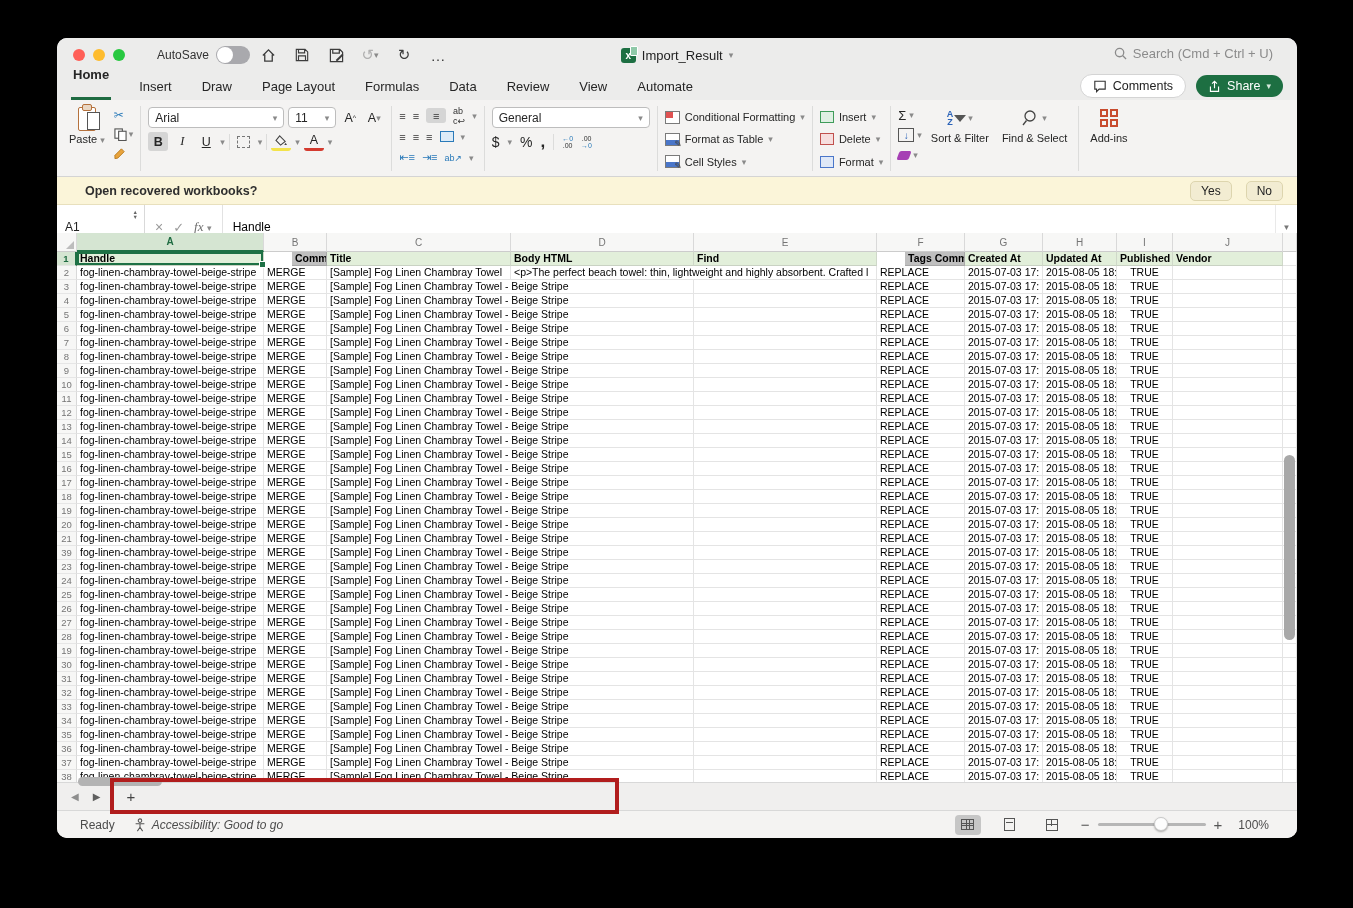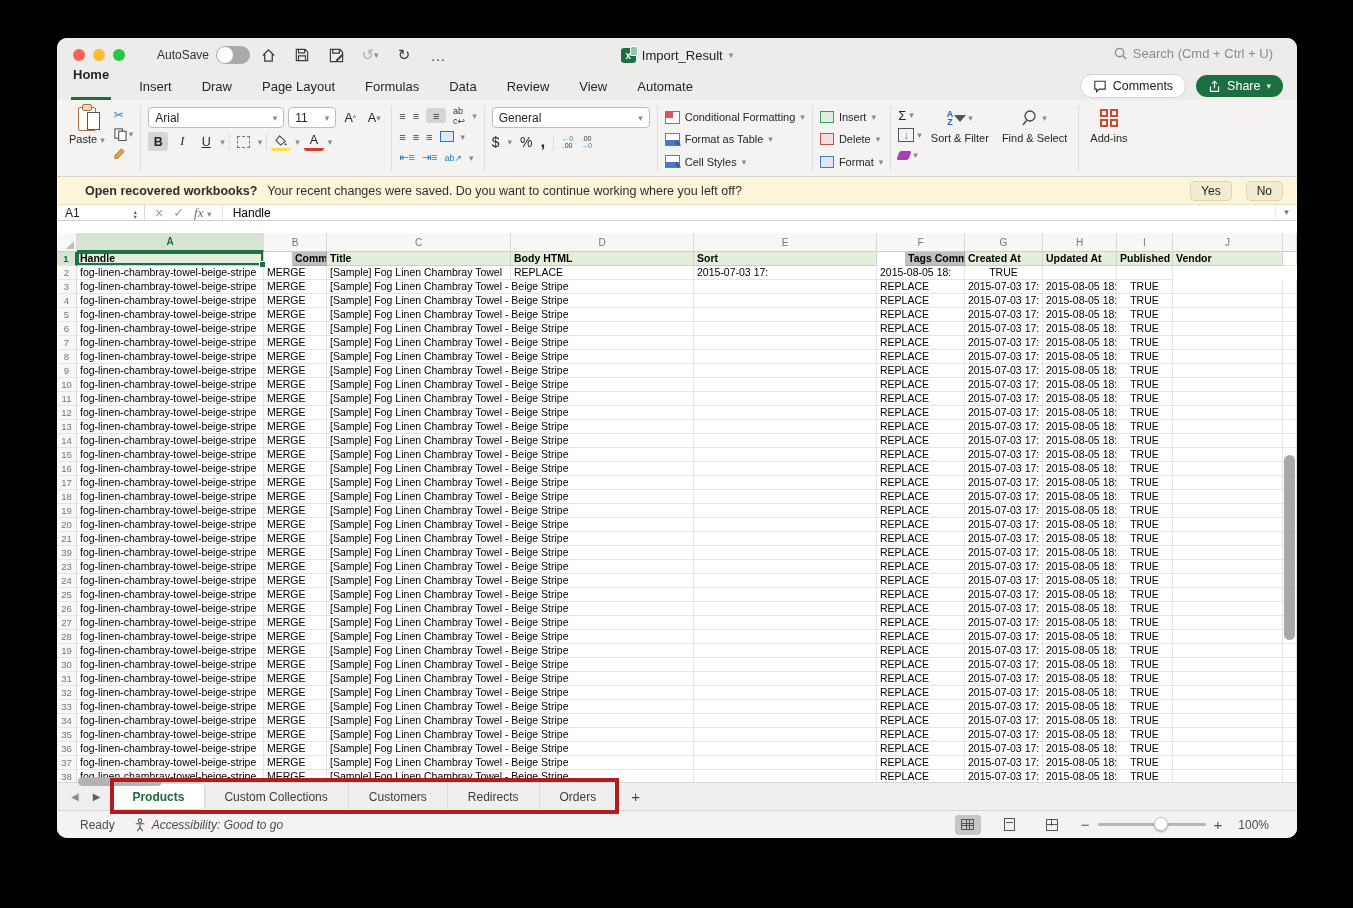--- a/index.html
+++ b/index.html
@@ -67,21 +67,21 @@
   .addins-ico { display:grid; grid-template-columns:8px 8px; grid-template-rows:8px 8px; gap:2px; }
   .addins-ico span { border:2px solid #c84b2e; }
 
   
   .notifbar { position:absolute; left:0; top:139px; width:100%; height:28px; background:#fbf5d9; border-bottom:1px solid #e8e0bd; display:flex; align-items:center; padding:0 14px 0 28px; font-size:12.5px; color:#2e2e2e; }
   .notif-title { font-weight:700; margin-right:10px; }
   .notif-actions { margin-left:auto; display:flex; gap:14px; }
   .notif-btn { background:#f2ecd2; border:1px solid #ddd5ae; border-radius:5px; padding:2px 10px; font-size:12px; color:#222; }
 
   
-  .formulabar { position:absolute; left:0; top:167px; width:100%; height:16px; background:#fff; border-bottom:1px solid #cfcfcf; display:flex; align-items:center; }
+  .formulabar { position:absolute; left:0; top:167px; width:100%; height:45px; background:#fff; border-bottom:1px solid #cfcfcf; display:flex; align-items:center; }
   .namebox { width:88px; height:100%; border-right:1px solid #d9d9d9; display:flex; align-items:center; padding:0 8px; font-size:12px; color:#222; position:relative; }
   .stepper { position:absolute; right:6px; top:5px; display:flex; flex-direction:column; font-size:5.5px; color:#666; line-height:4.5px; }
   .fbtns { display:flex; align-items:center; gap:10px; padding:0 10px; color:#9a9a9a; font-size:13px; border-right:1px solid #e2e2e2; height:100%; }
   .fx { font-style:italic; font-family:"Liberation Serif","DejaVu Serif",serif; color:#6d6d6d; }
   .fvalue { padding:0 10px; font-size:12px; color:#000; flex:1; }
   .fdrop { width:22px; height:100%; display:flex; align-items:center; justify-content:center; color:#777; font-size:8px; border-left:1px solid #e9e9e9; }
 
   
   .sheet { position:absolute; left:0; top:195px; width:1240px; height:549px; background:#fff; overflow:hidden; }
   .hdr-row, .g-row { display:grid; grid-template-columns:20px 187px 63px 184px 183px 183px 88px 78px 74px 56px 110px 1fr; }
@@ -412,21 +412,20 @@
           <span></span>
           <span></span>
           <span></span>
         </div>
       <span style="margin-top:4px">Add-ins</span>
     </div>
   </div>
 
   <div class="notifbar">
     <span class="notif-title">Open recovered workbooks?</span>
-    <span>Your recent changes were saved. Do you want to continue working where you left off?</span>
     <div class="notif-actions">
       <div class="notif-btn">Yes</div>
       <div class="notif-btn">No</div>
     </div>
   </div>
 
   <div class="formulabar">
     <div class="namebox">
       <span>A1</span>
       <div class="stepper">
@@ -458,33 +457,34 @@
         <div class="hcell">J</div>
         <div class="hcell"></div>
       </div>
     <div class="rows-wrap" id="grid-rows">
         <div class="g-row">
           <div class="rnum sel">1</div>
           <div class="cell hgreen a1sel">Handle</div>
           <div class="cell hgray">Command</div>
           <div class="cell hgreen">Title</div>
           <div class="cell hgreen">Body HTML</div>
-          <div class="cell hgreen">Sort</div>
+          <div class="cell hgreen">Find</div>
           <div class="cell hgray">Tags Command</div>
           <div class="cell hgreen">Created At</div>
           <div class="cell hgreen">Updated At</div>
           <div class="cell hgreen">Published</div>
           <div class="cell hgreen">Vendor</div>
           <div class="cell"></div>
         </div>
         <div class="g-row">
           <div class="rnum">2</div>
           <div class="cell">fog-linen-chambray-towel-beige-stripe</div>
           <div class="cell">MERGE</div>
           <div class="cell">[Sample] Fog Linen Chambray Towel</div>
+          <div class="cell" style="grid-column: span 2;">&lt;p&gt;The perfect beach towel: thin, lightweight and highly absorbent. Crafted l</div>
           <div class="cell">REPLACE</div>
           <div class="cell">2015-07-03 17:</div>
           <div class="cell">2015-08-05 18:</div>
           <div class="cell center">TRUE</div>
           <div class="cell"></div>
           <div class="cell"></div>
         </div>
         <div class="g-row">
           <div class="rnum">3</div>
           <div class="cell">fog-linen-chambray-towel-beige-stripe</div>
@@ -956,27 +956,20 @@
       </div>
     <div class="vscroll"></div>
   </div>
   <div class="hscroll"></div>
 
   <div class="tabbar">
     <div class="tabnav">
       <span>◀</span>
       <span class="fwd">▶</span>
     </div>
-    <div style="display:flex" id="sheet-tabs">
-        <div class="stab active">Products</div>
-        <div class="stab">Custom Collections</div>
-        <div class="stab">Customers</div>
-        <div class="stab">Redirects</div>
-        <div class="stab">Orders</div>
-      </div>
     <div class="tab-add">+</div>
   </div>
 
   <div class="statusbar">
     <div class="status-left">
       <span>Ready</span>
       <div class="acc">
         <svg width="14" height="14" viewBox="0 0 16 16">
             <circle cx="8" cy="3" r="2" fill="none" stroke="#555" stroke-width="1.2"></circle>
             <path d="M3 6.5h10M8 6.5v4M8 10.5 5 15M8 10.5 11 15" fill="none" stroke="#555" stroke-width="1.2"></path>

